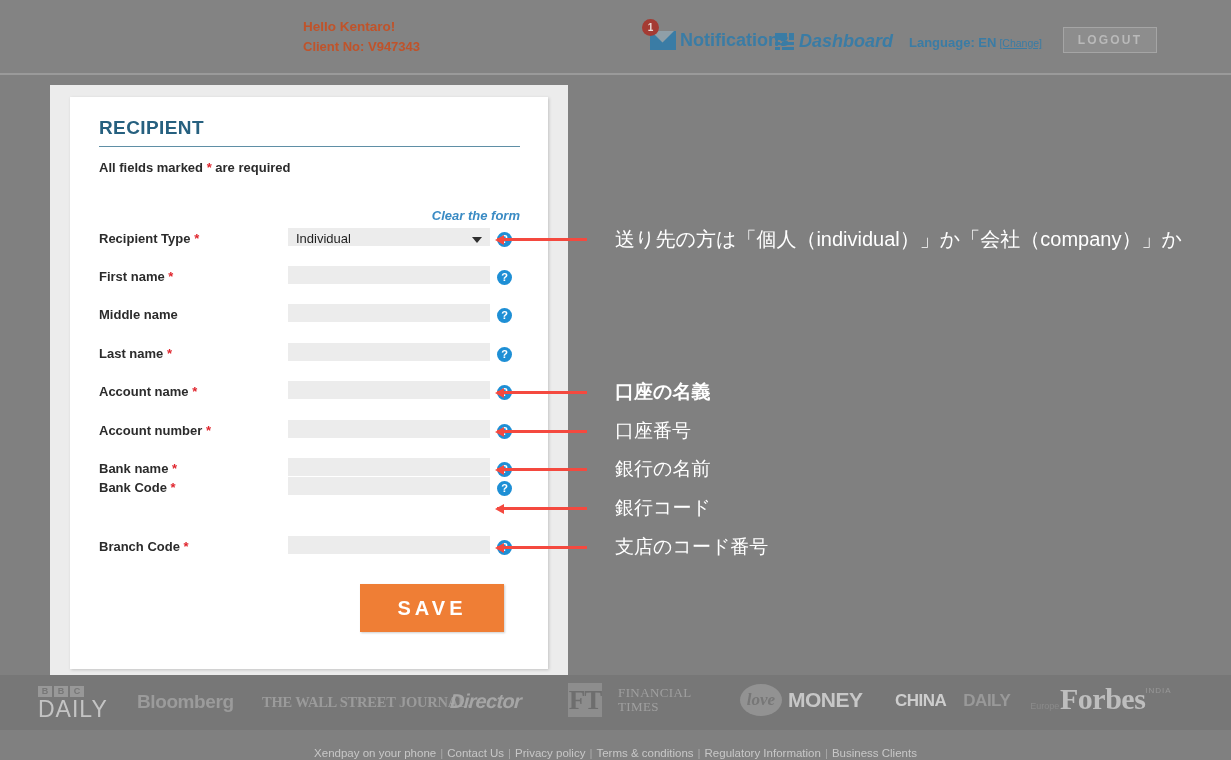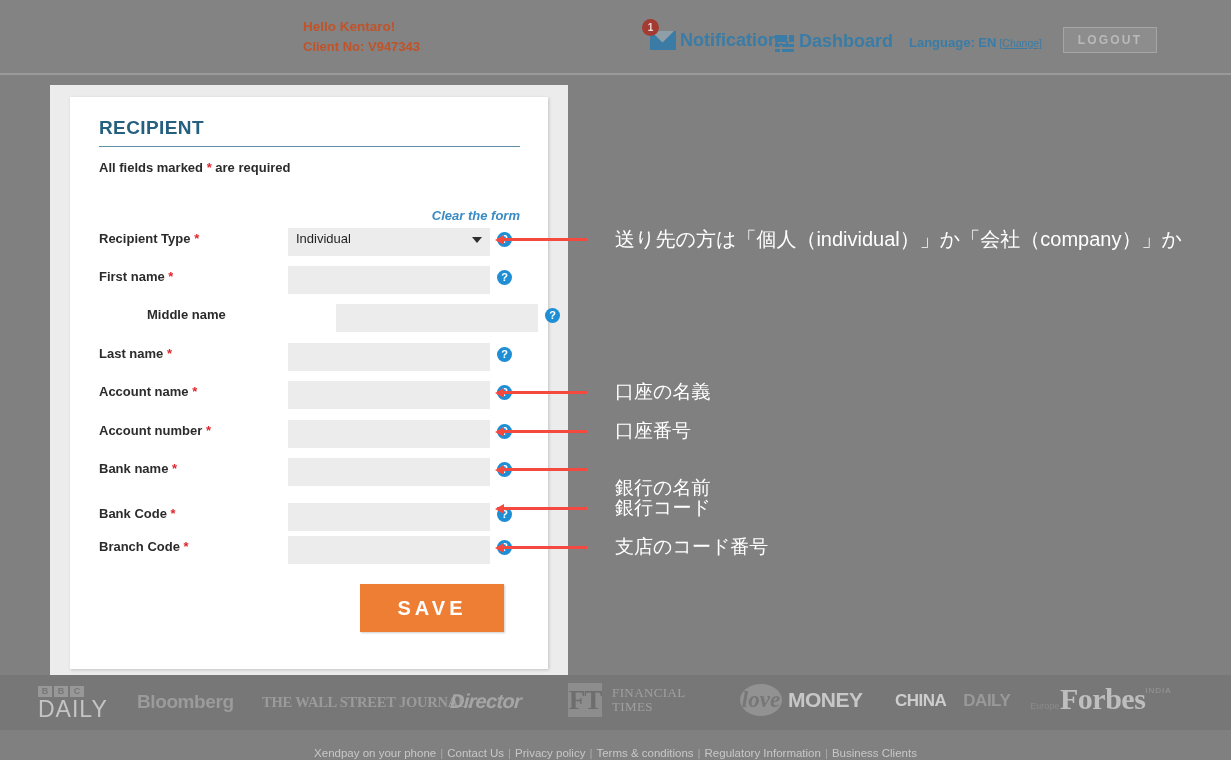--- a/index.html
+++ b/index.html
@@ -98,22 +98,23 @@
     font-size: 18px;
     font-weight: bold;
     color: #3a7ca5;
     white-space: nowrap;
   }
 
   #dashboard {
     position: absolute;
     left: 775px; top: 31px;
     display: flex;
-    align-items: flex-end;
+    align-items: center;
     gap: 5px;
+    font-style: italic;
   }
   .dash-icon {
     width: 19px; height: 17px;
     position: relative;
     display: block;
   }
   .dash-icon i {
     position: absolute;
     background: #3a7ca5;
     display: block;
@@ -216,21 +217,21 @@
     position: absolute;
     left: 29px; top: 3px;
     font-size: 13px;
     font-weight: bold;
     color: #2b2b2b;
     white-space: nowrap;
   }
   .row .field {
     position: absolute;
     left: 218px; top: 0;
-    width: 202px; height: 28px;
+    width: 202px; height: 18px;
     background: #ececec;
     border: none;
   }
   .row .field.sel {
     background: #ececec;
   }
   .row .field .seltext {
     position: absolute;
     left: 8px; top: 3px;
     font-size: 13px;
@@ -335,38 +336,38 @@
     font-family: "Liberation Serif", serif;
     font-size: 14.5px; font-weight: bold; color: #9d9d9d;
     letter-spacing: -0.2px;
   }
   #pl-director {
     left: 450px; top: 690px;
     font-size: 20px; font-weight: bold; color: #a8a8a8;
     letter-spacing: -0.7px; font-style: italic;
     transform: skewX(-3deg);
   }
-  #pl-ft { left: 568px; top: 683px; display: flex; align-items: center; gap: 10px; justify-content: flex-end; }
+  #pl-ft { left: 568px; top: 683px; display: flex; align-items: center; gap: 16px; justify-content: flex-end; }
   #pl-ft .box {
     width: 34px; height: 34px; background: #8f8f8f;
     font-family: "Liberation Serif", serif;
     font-size: 27px; font-weight: bold; color: #6e6e6e;
     text-align: center; line-height: 34px; letter-spacing: -1px;
   }
   #pl-ft .ftt {
     font-family: "Liberation Serif", serif;
     font-size: 13px; color: #a2a2a2; line-height: 14px;
     letter-spacing: 0.4px;
   }
   #pl-lovemoney { left: 740px; top: 684px; display: flex; align-items: center; gap: 6px; }
   #pl-lovemoney .oval {
     width: 42px; height: 32px; border-radius: 50%;
     background: #949494; color: #777;
     font-family: "Liberation Serif", serif;
-    font-style: italic; font-size: 23px; font-weight: bold;
+    font-style: italic; font-size: 17px; font-weight: bold;
     text-align: center; line-height: 32px;
   }
   #pl-lovemoney .mny {
     font-size: 21px; font-weight: bold; color: #cccccc;
     letter-spacing: -0.5px;
   }
   #pl-chinadaily { left: 895px; top: 691px; display: flex; align-items: flex-end; gap: 17px; }
   #pl-chinadaily .china { font-size: 17px; font-weight: bold; color: #d2d2d2; letter-spacing: -0.5px; }
   #pl-chinadaily .daily { font-size: 17px; font-weight: bold; color: #9b9b9b; letter-spacing: -0.5px; }
   #pl-chinadaily .europe { font-size: 9px; color: #8c8c8c; margin-left: 3px; }
@@ -448,21 +449,21 @@
             <span class="seltext">Individual</span>
             <span class="caret"></span>
           </div>
           <div class="help">?</div>
         </div>
         <div class="row" style="top: 169px;">
           <div class="lbl">First name <span class="star">*</span></div>
           <div class="field"></div>
           <div class="help">?</div>
         </div>
-        <div class="row" style="top: 207px; margin-left: 48px;">
+        <div class="row" style="top: 207px;">
           <div class="lbl">Middle name </div>
           <div class="field"></div>
           <div class="help">?</div>
         </div>
         <div class="row" style="top: 246px;">
           <div class="lbl">Last name <span class="star">*</span></div>
           <div class="field"></div>
           <div class="help">?</div>
         </div>
         <div class="row" style="top: 284px;">
@@ -473,45 +474,45 @@
         <div class="row" style="top: 323px;">
           <div class="lbl">Account number <span class="star">*</span></div>
           <div class="field"></div>
           <div class="help">?</div>
         </div>
         <div class="row" style="top: 361px;">
           <div class="lbl">Bank name <span class="star">*</span></div>
           <div class="field"></div>
           <div class="help">?</div>
         </div>
-        <div class="row" style="top: 406px;">
+        <div class="row" style="top: 380px;">
           <div class="lbl">Bank Code <span class="star">*</span></div>
           <div class="field"></div>
           <div class="help">?</div>
         </div>
         <div class="row" style="top: 439px;">
           <div class="lbl">Branch Code <span class="star">*</span></div>
           <div class="field"></div>
           <div class="help">?</div>
         </div>
       </div>
 
     <button id="save-btn">SAVE</button>
   </div>
 </div>
 
 <div id="annotation-layer">
     <div class="arrow" style="left: 497px; top: 238px; width: 90px;"></div>
     <div class="note big" style="left: 615px; top: 226px;">送り先の方は「個人（individual）」か「会社（company）」か</div>
     <div class="arrow" style="left: 497px; top: 391px; width: 90px;"></div>
-    <div class="note" style="left: 615px; top: 379px;">口座の名義</div>
+    <div class="note" style="left: 615px; top: 379px; font-weight: bold;">口座の名義</div>
     <div class="arrow" style="left: 497px; top: 430px; width: 90px;"></div>
     <div class="note" style="left: 615px; top: 418px;">口座番号</div>
     <div class="arrow" style="left: 497px; top: 468px; width: 90px;"></div>
-    <div class="note" style="left: 615px; top: 475px;">銀行の名前</div>
+    <div class="note" style="left: 615px; top: 456px;">銀行の名前</div>
     <div class="arrow" style="left: 497px; top: 507px; width: 90px;"></div>
     <div class="note" style="left: 615px; top: 495px;">銀行コード</div>
     <div class="arrow" style="left: 497px; top: 546px; width: 90px;"></div>
     <div class="note" style="left: 615px; top: 534px;">支店のコード番号</div>
   </div>
 
 <div id="press"></div>
 
 <div class="press-logo" id="pl-bbc">
   <div class="blocks">

